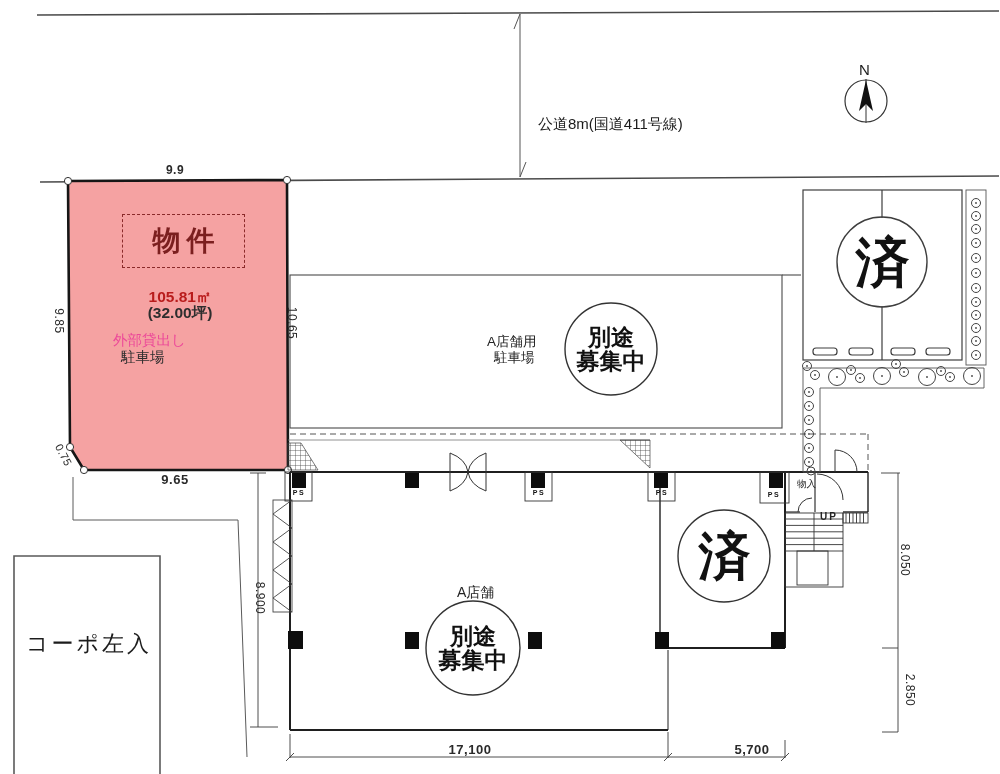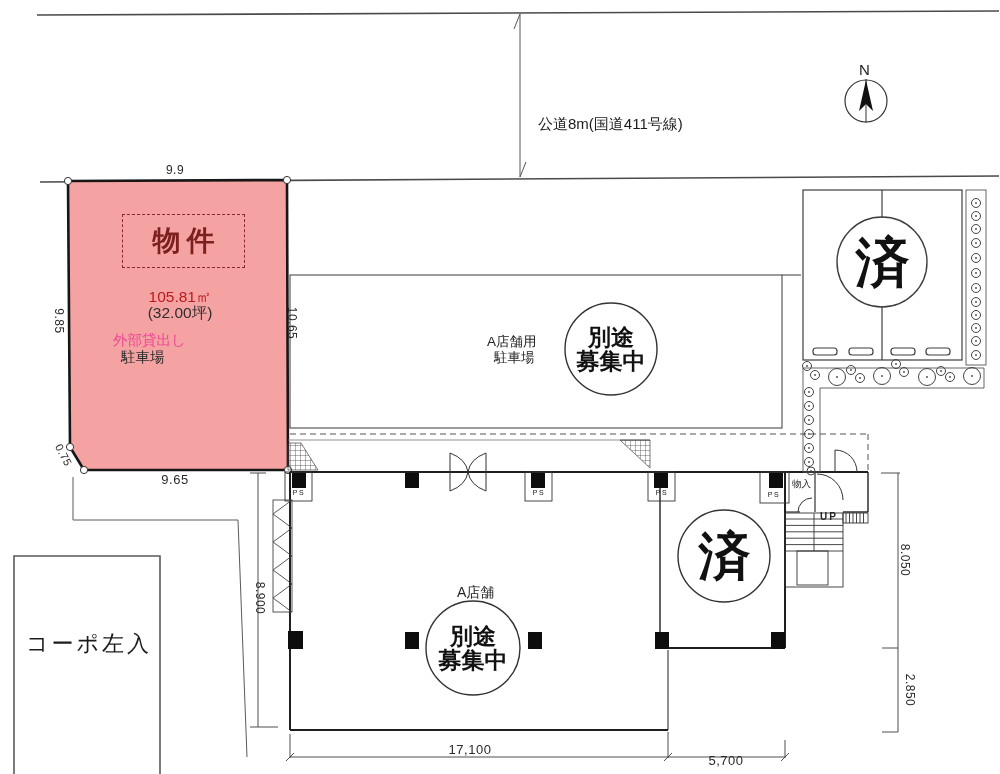--- a/index.html
+++ b/index.html
@@ -2,32 +2,32 @@
 <html><head>
 <meta charset="utf-8">
 <style>
   html,body{margin:0;padding:0;background:#ffffff;}
   .stage{
     position:relative;width:1000px;height:774px;background:#ffffff;overflow:hidden;
     font-family:"Liberation Sans","DejaVu Sans",sans-serif;color:#222;
   }
   .stage svg{position:absolute;left:0;top:0;}
   .lbl{position:absolute;white-space:nowrap;color:#242424;}
-  .ctr{display:flex;align-items:center;justify-content:center;text-align:center;}
+  .ctr{display:flex;align-items:center;justify-content:center;text-align:center;font-weight:bold;}
   .rot90{transform:rotate(90deg);transform-origin:center;}
   .dim{font-size:12px;color:#2a2a2a;letter-spacing:.5px;}
   .bukken-box{
     position:absolute;left:122px;top:214px;width:121px;height:52px;
     border:1px dashed #8a2a2a;display:flex;align-items:center;justify-content:center;
   }
   .bukken-box .t{font-size:28px;font-weight:bold;letter-spacing:6px;text-indent:6px;}
   .circle-text{position:absolute;display:flex;flex-direction:column;align-items:center;justify-content:center;
     font-weight:bold;color:#111;line-height:1.05;}
   .ps{font-size:7px;letter-spacing:1.5px;color:#111;}
-  .vtext{width:24px;word-break:break-all;line-height:11px;font-size:9.5px;text-align:left;}
+  .vtext{width:24px;word-break:break-all;line-height:11px;font-size:9.5px;text-align:right;}
 </style>
 </head>
 <body>
 
 <div class="stage">
 
 <svg width="1000" height="774" viewBox="0 0 1000 774">
   <defs>
     <pattern id="xhatch" width="5" height="5" patternUnits="userSpaceOnUse">
       <path d="M0,0H5 M0,0V5" stroke="#444" stroke-width="0.8" fill="none"></path>
@@ -300,19 +300,19 @@
 <div class="lbl ps ctr" style="left:286px;top:489px;width:26px;">PS</div>
 <div class="lbl ps ctr" style="left:526px;top:489px;width:26px;">PS</div>
 <div class="lbl ps ctr" style="left:649px;top:489px;width:26px;">PS</div>
 <div class="lbl ps ctr" style="left:761px;top:491px;width:26px;">PS</div>
 
 <div class="lbl vtext" style="left:792px;top:478px;">物入</div>
 <div class="lbl" style="left:820px;top:511px;font-size:10px;font-weight:bold;letter-spacing:2px;">UP</div>
 
 <div class="lbl dim rot90" style="left:244px;top:591px;">8.900</div>
 <div class="lbl dim ctr" style="left:440px;top:742px;width:60px;font-size:13px;">17,100</div>
-<div class="lbl dim ctr" style="left:698px;top:742px;width:56px;font-size:13px;margin-top:11px;">5,700</div>
+<div class="lbl dim ctr" style="left:724px;top:742px;width:56px;font-size:13px;">5,700</div>
 <div class="lbl dim rot90" style="left:889px;top:553px;">8.050</div>
 <div class="lbl dim rot90" style="left:894px;top:683px;">2.850</div>
 
 <div class="lbl" style="left:26px;top:629px;font-size:22px;letter-spacing:3px;color:#1c1c1c;">コーポ左入</div>
 
 </div>
 
 </body></html>

